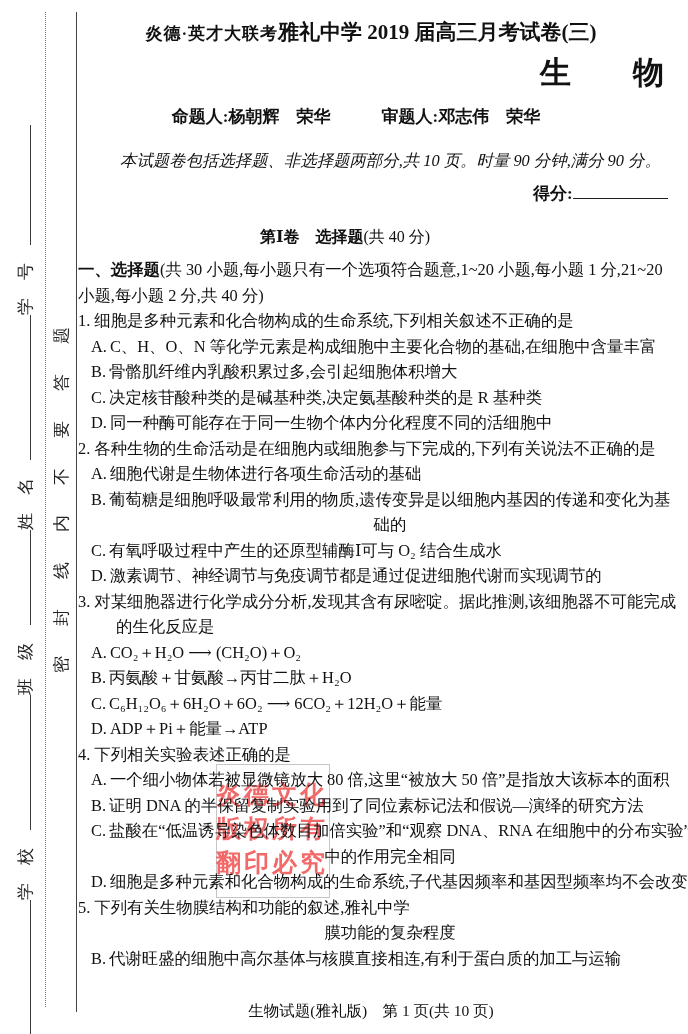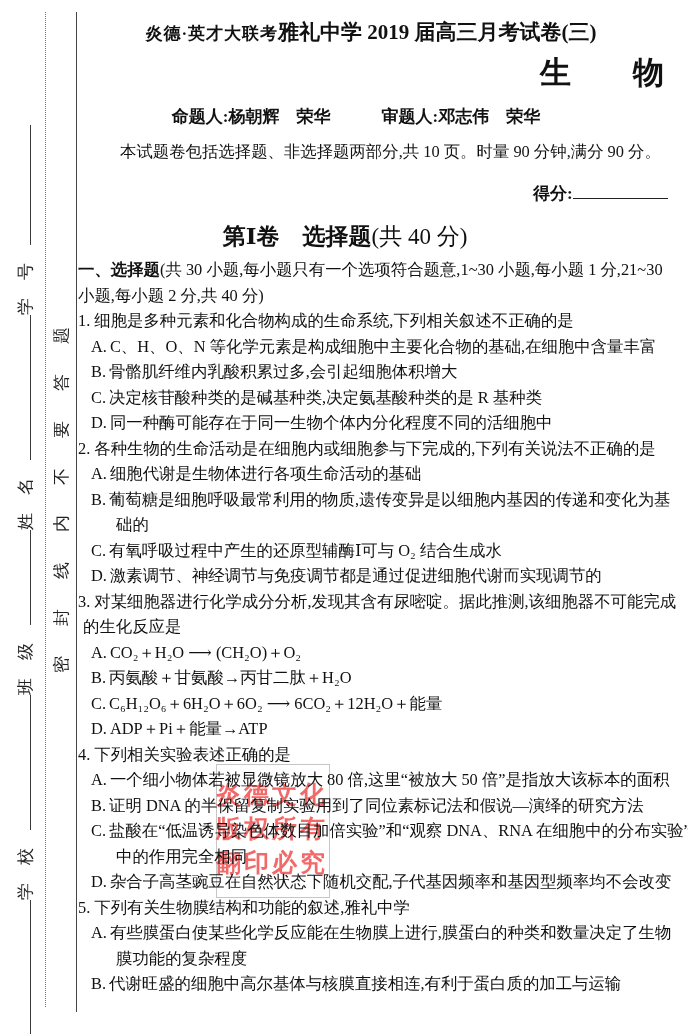--- a/index.html
+++ b/index.html
@@ -15,34 +15,34 @@
   .b135{width:135px}.b95{width:95px}.b145{width:145px}.b120{width:120px}
   .seal-strip{width:376px;left:-126px;top:472px;font-size:17px;letter-spacing:30px;color:#222;}
   .vline-dotted{position:absolute;left:45px;top:12px;height:995px;border-left:1.5px dotted #777;}
   .vline-solid{position:absolute;left:76px;top:12px;height:1000px;border-left:1.5px solid #444;}
   
   .hdr-line{position:absolute;left:78px;right:24px;top:18px;text-align:center;white-space:nowrap;}
   .brand{font-size:17px;font-weight:900;letter-spacing:1px;}
   .exam-rest{font-size:21px;font-weight:700;margin-top:36px;}
   .subject{position:absolute;left:78px;right:24px;top:52px;text-align:right;font-size:31px;font-weight:700;white-space:nowrap;}
   .authors{position:absolute;left:78px;right:24px;top:105px;text-align:center;font-size:17px;font-weight:700;white-space:nowrap;transform:translateX(-15px);}
-  .intro{position:absolute;left:120px;top:141px;font-size:16.4px;white-space:nowrap;}
+  .intro{position:absolute;left:120px;top:150px;font-size:16.4px;white-space:nowrap;font-style:italic;}
   .score{position:absolute;left:533px;top:182px;font-size:17px;font-weight:700;white-space:nowrap;}
   .score-blank{display:inline-block;width:95px;height:15px;border-bottom:1.6px solid #222;}
   
   .main{position:absolute;left:78px;top:222px;width:586px;font-size:16.4px;}
   .line{line-height:25.5px;height:25.5px;white-space:nowrap;}
-  .sec-title{height:30px;line-height:30px;text-align:center;font-size:23px;margin-bottom:5px;white-space:nowrap;transform:translateX(-26px);}
+  .sec-title{height:30px;line-height:30px;text-align:center;font-size:16px;margin-bottom:5px;white-space:nowrap;transform:translateX(-26px);}
   .b{font-weight:700;}
   .kai{font-weight:400;}
   .qnum{margin-right:4px;}
   .olab{margin-right:3px;}
   .opt{padding-left:13px;}
-  .stem2{padding-left:5px;}
-  .optcont{padding-left:38px;}
+  .stem2{padding-left:38px;}
+  .optcont{padding-left:38px;text-align:center;}
   
   .wm{position:absolute;left:206px;top:762px;width:132px;pointer-events:none;z-index:0;}
   .wm-box{position:absolute;left:10px;top:2px;width:112px;height:132px;border:1px solid #c6c6c6;}
   .wm-line{position:relative;text-align:center;font-size:25px;font-weight:700;color:#ef4444;letter-spacing:3px;line-height:34px;opacity:.8;}
   .wm-line.l1{margin-top:16px;}
   .main,.hdr-line,.subject,.authors,.intro,.score{z-index:1;}
   
   .footer{position:absolute;left:78px;right:24px;top:1001px;text-align:center;font-size:15.5px;white-space:nowrap;}
 </style>
 </head>
@@ -72,21 +72,21 @@
   <div class="intro">本试题卷包括选择题、非选择题两部分,共 10 页。时量 90 分钟,满分 90 分。</div>
   <div class="score">
     <span>得分:</span><span class="score-blank"></span>
   </div>
 
   <div class="main">
     <div class="sec-title">
       <span class="b">第Ⅰ卷　选择题</span><span class="kai">(共 40 分)</span>
     </div>
     <div class="line">
-      <span class="b">一、选择题</span><span class="kai">(共 30 小题,每小题只有一个选项符合题意,1~30 小题,每小题 1 分,21~30</span>
+      <span class="b">一、选择题</span><span class="kai">(共 30 小题,每小题只有一个选项符合题意,1~20 小题,每小题 1 分,21~20</span>
     </div>
     <div class="line kai">小题,每小题 2 分,共 40 分)</div>
 
     <div>
       <div class="line"><span class="qnum">1.</span><span>细胞是多种元素和化合物构成的生命系统,下列相关叙述不正确的是</span></div>
       <div class="line opt"><span class="olab">A.</span><span>C、H、O、N 等化学元素是构成细胞中主要化合物的基础,在细胞中含量丰富</span></div>
       <div class="line opt"><span class="olab">B.</span><span>骨骼肌纤维内乳酸积累过多,会引起细胞体积增大</span></div>
       <div class="line opt"><span class="olab">C.</span><span>决定核苷酸种类的是碱基种类,决定氨基酸种类的是 R 基种类</span></div>
       <div class="line opt"><span class="olab">D.</span><span>同一种酶可能存在于同一生物个体内分化程度不同的活细胞中</span></div>
     </div>
@@ -108,25 +108,25 @@
       <div class="line opt"><span class="olab">C.</span><span>C₆H₁₂O₆＋6H₂O＋6O₂ ⟶ 6CO₂＋12H₂O＋能量</span></div>
       <div class="line opt"><span class="olab">D.</span><span>ADP＋Pi＋能量→ATP</span></div>
     </div>
 
     <div>
       <div class="line"><span class="qnum">4.</span><span>下列相关实验表述正确的是</span></div>
       <div class="line opt"><span class="olab">A.</span><span>一个细小物体若被显微镜放大 80 倍,这里“被放大 50 倍”是指放大该标本的面积</span></div>
       <div class="line opt"><span class="olab">B.</span><span>证明 DNA 的半保留复制实验用到了同位素标记法和假说—演绎的研究方法</span></div>
       <div class="line opt"><span class="olab">C.</span><span>盐酸在“低温诱导染色体数目加倍实验”和“观察 DNA、RNA 在细胞中的分布实验”</span></div>
       <div class="line optcont">中的作用完全相同</div>
-      <div class="line opt"><span class="olab">D.</span><span>杂合子高茎豌豆在自然状态下随机交配,子代基因频率和基因型频率均不会改变</span></div>
+      <div class="line opt"><span class="olab">D.</span><span>细胞是多种元素和化合物构成的生命系统,子代基因频率和基因型频率均不会改变</span></div>
     </div>
 
     <div>
       <div class="line"><span class="qnum">5.</span><span>下列有关生物膜结构和功能的叙述,雅礼中学</span></div>
-      <div class="line opt"><span class="olab">A.</span><span>有些膜蛋白使某些化学反应能在生物膜上进行,膜蛋白的种类和数量决定了生物</span></div>
       <div class="line optcont">膜功能的复杂程度</div>
       <div class="line opt"><span class="olab">B.</span><span>代谢旺盛的细胞中高尔基体与核膜直接相连,有利于蛋白质的加工与运输</span></div>
     </div>
   </div>
 
+  <div class="footer">生物试题(雅礼版)　第 1 页(共 10 页)</div>
 
 </div>
 
 </body></html>

